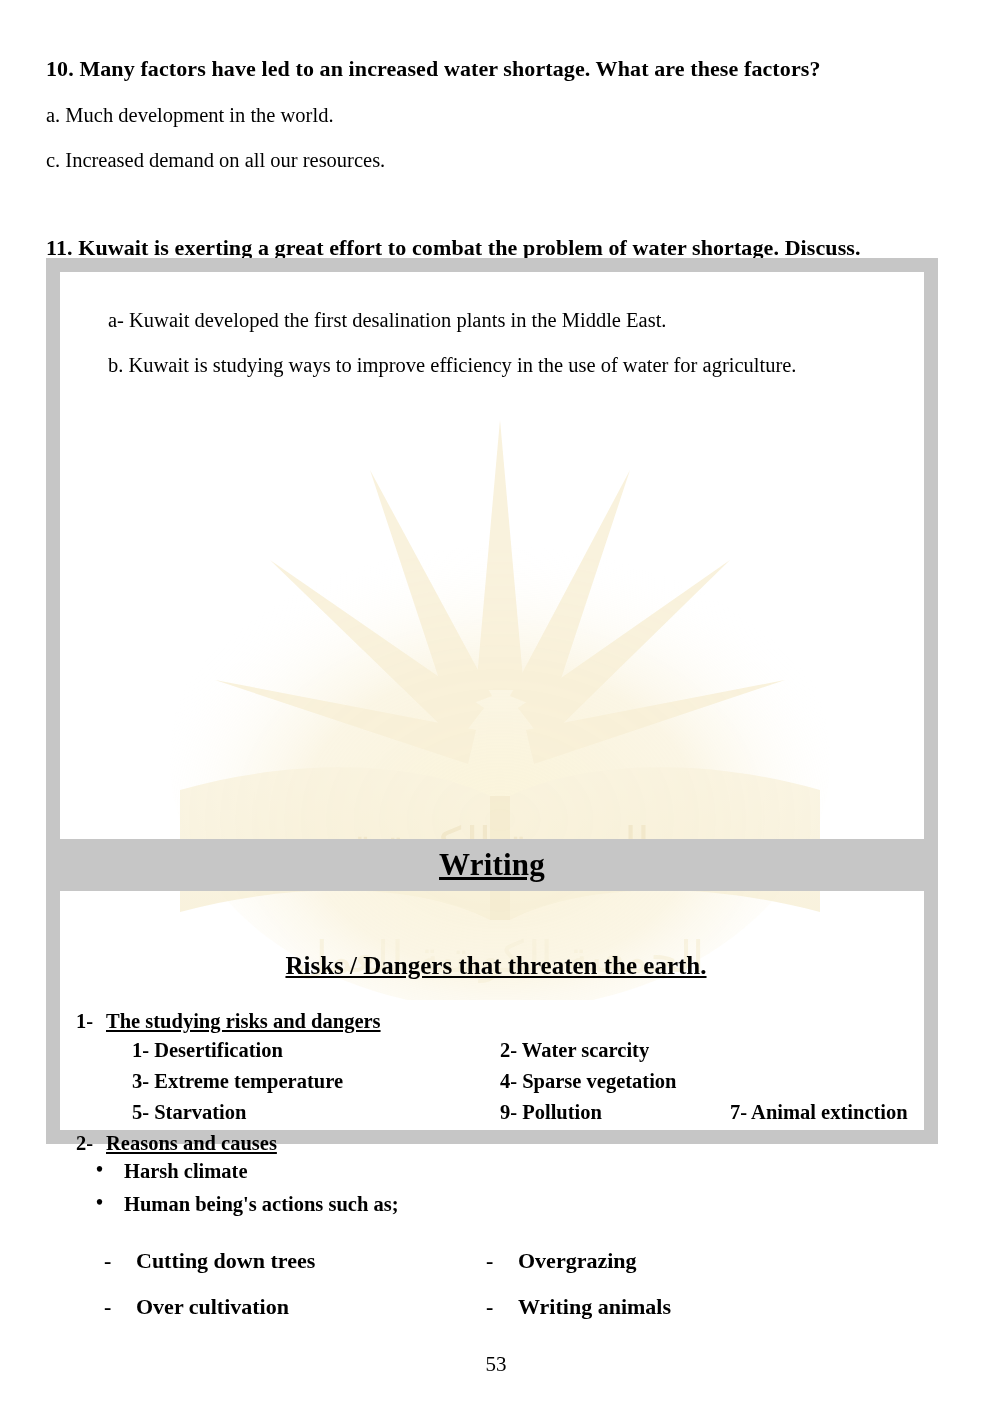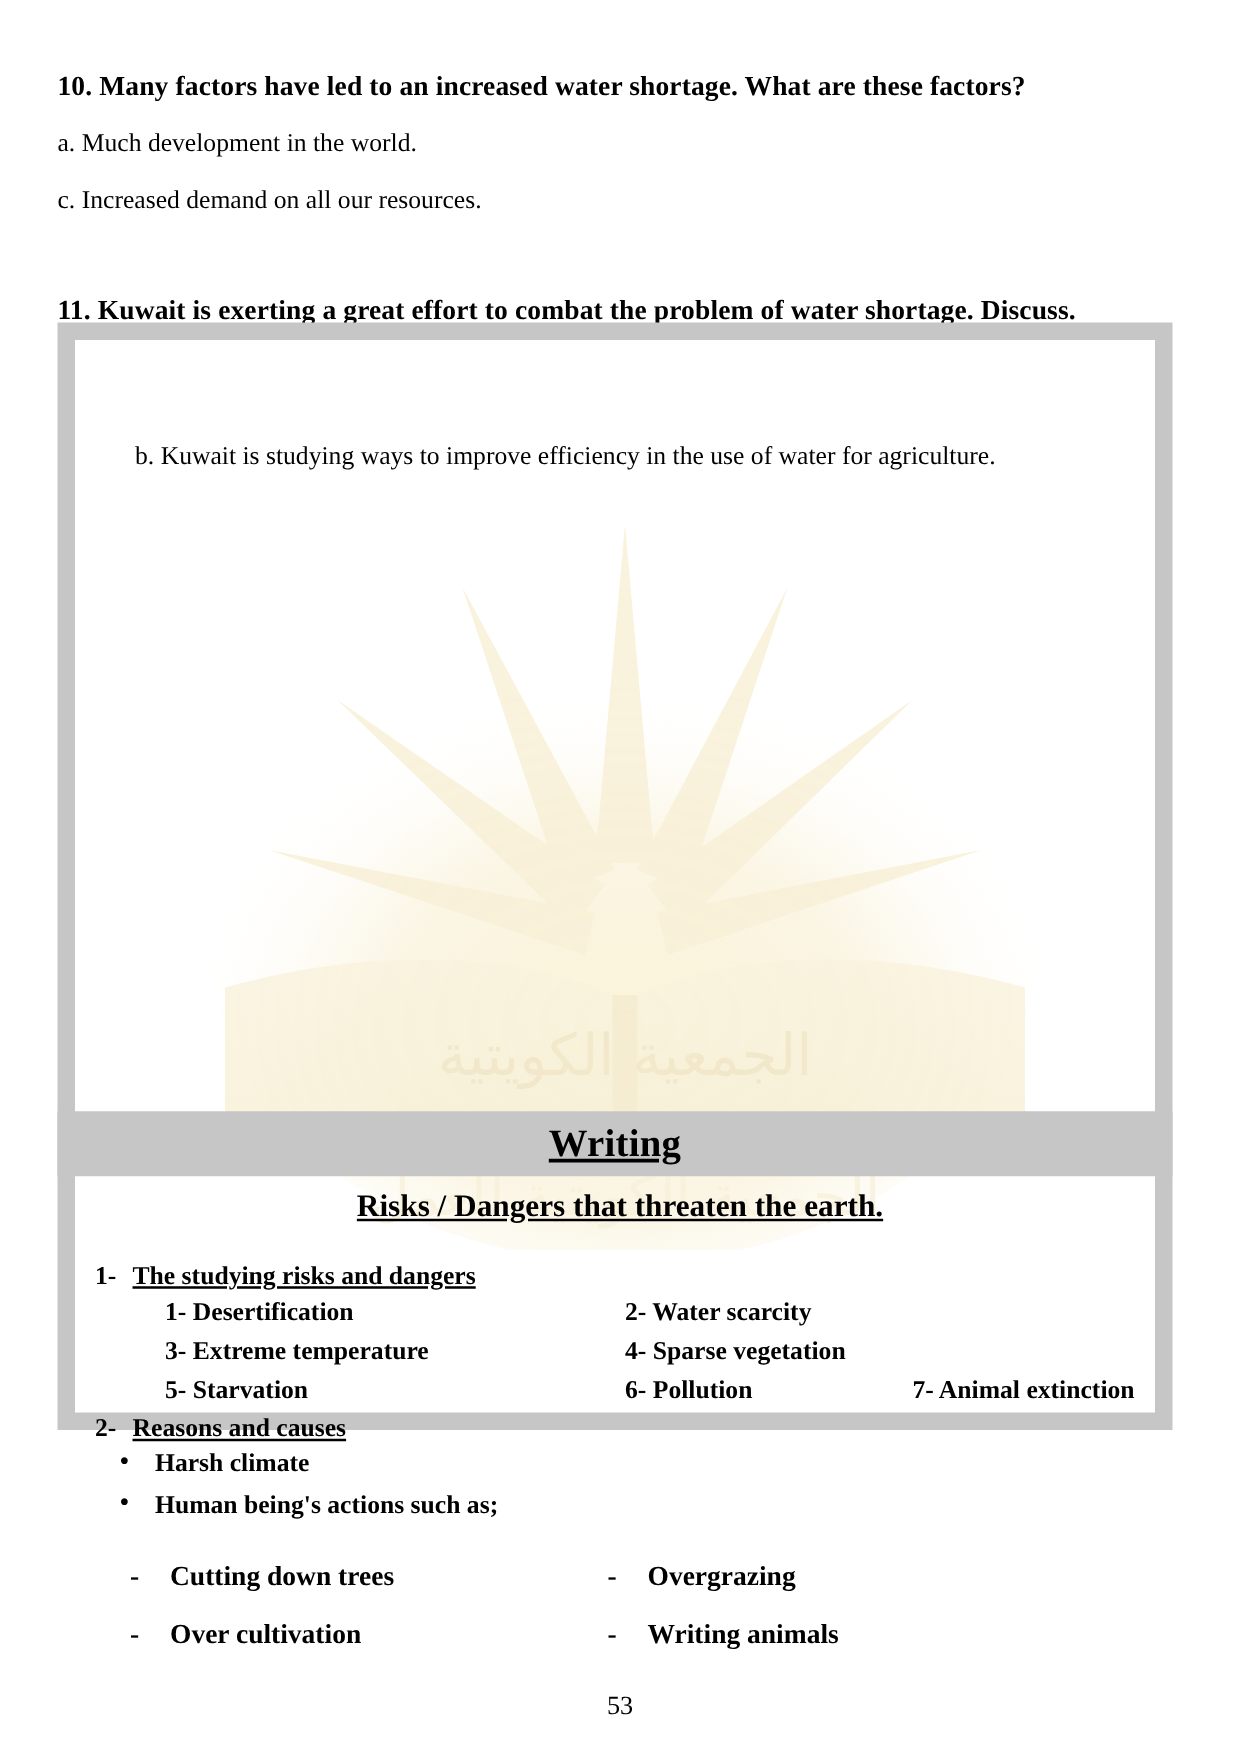--- a/index.html
+++ b/index.html
@@ -68,21 +68,21 @@
   #q10-c     { left: 46px; top: 147px; }
 
   #q11-title { left: 46px; top: 233px; width: 860px; }
   #q11-a     { left: 108px; top: 307px; }
   #q11-b     { left: 108px; top: 352px; }
 
   
   .writing-banner {
     position: absolute;
     left: 46px;
-    top: 889px;
+    top: 839px;
     width: 892px;
     height: 52px;
     background: #c6c6c6;
     z-index: 4;
     display: flex;
     align-items: center;
     justify-content: center;
   }
   .writing-banner .title {
     font-size: 31px;
@@ -233,20 +233,21 @@
     </svg>
   </div>
 
   <div class="grey-frame"></div>
 
   <div class="q-heading" id="q10-title">10. Many factors have led to an increased water shortage. What are these factors?</div>
   <div class="q-line" id="q10-a">a. Much development in the world.</div>
   <div class="q-line" id="q10-c">c. Increased demand on all our resources.</div>
 
   <div class="q-heading" id="q11-title">11. Kuwait is exerting a great effort to combat the problem of water shortage. Discuss.</div>
+  <div class="q-line" id="q11-a">a- Kuwait developed the first desalination plants in the Middle East.</div>
   <div class="q-line" id="q11-b">b. Kuwait is studying ways to improve efficiency in the use of water for agriculture.</div>
 
   <div class="writing-banner">
     <span class="title">Writing</span>
   </div>
 
   <div id="writing-subtitle">Risks / Dangers that threaten the earth.</div>
 
   <div class="outline">
 
@@ -260,21 +261,21 @@
         <span class="col-b">2- Water scarcity</span>
         <span class="col-c"></span>
       </div>
       <div class="grid-row">
         <span class="col-a">3- Extreme temperature</span>
         <span class="col-b">4- Sparse vegetation</span>
         <span class="col-c"></span>
       </div>
       <div class="grid-row">
         <span class="col-a">5- Starvation</span>
-        <span class="col-b">6- Pollution</span>
+        <span class="col-b">9- Pollution</span>
         <span class="col-c">7- Animal extinction</span>
       </div>
     </div>
 
     <div class="sec-head" id="sec2">
       <span class="num">2-</span><span class="u">Reasons and causes</span>
     </div>
   </div>
 
   <div class="bullets">

